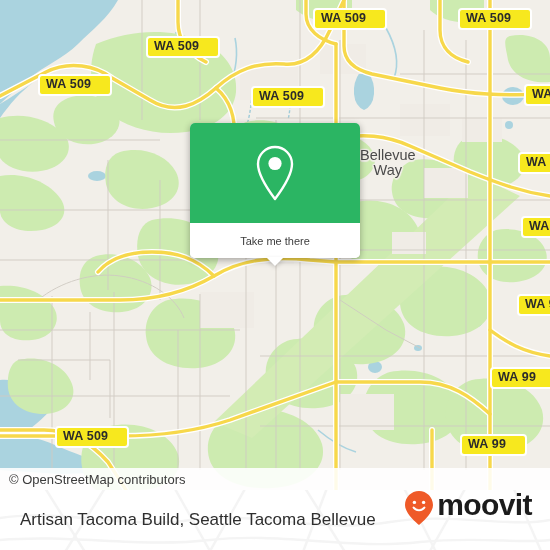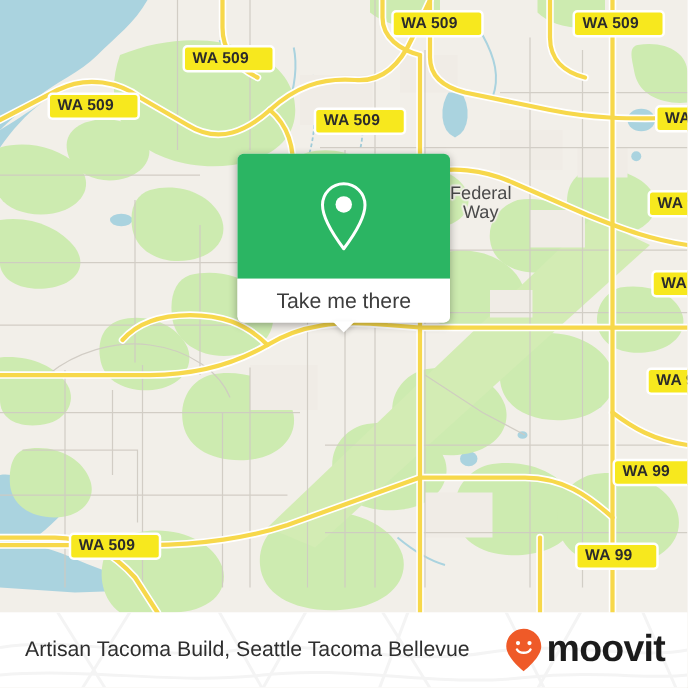--- a/index.html
+++ b/index.html
@@ -64,21 +64,21 @@
     height:100px;
     background:#2bb563;
     border-radius:5px 5px 0 0;
     display:flex;align-items:center;justify-content:center;
   }
   .card-foot{
     height:35px;
     background:#ffffff;
     border-radius:0 0 5px 5px;
     display:flex;align-items:center;justify-content:center;
-    font-size:17px;color:#3d3d3d;
+    font-size:11px;color:#3d3d3d;
     position:relative;
   }
   .card-tail{
     position:absolute;left:50%;bottom:-8px;margin-left:-9px;
     width:0;height:0;
     border-left:9px solid transparent;
     border-right:9px solid transparent;
     border-top:9px solid #ffffff;
     filter:drop-shadow(0 2px 2px rgba(0,0,0,0.16));
   }
@@ -90,21 +90,21 @@
   }
   .footer-lines{position:absolute;left:0;top:0;}
   .footer-text{
     position:absolute;left:20px;top:0;height:60px;
     display:flex;align-items:center;
     font-size:17px;color:#2e2e2e;
     white-space:nowrap;
   }
   .logo{
     position:absolute;right:18px;top:0;height:60px;
-    display:flex;align-items:center;gap:3px;
+    display:flex;gap:3px;
   }
   .logo-word{
     font-size:30px;font-weight:bold;color:#1b1b1b;
     letter-spacing:-0.6px;line-height:30px;
   }
 </style>
 </head>
 <body>
 
 <div id="root">
@@ -271,23 +271,26 @@
     <div class="shield" style="left:38px;top:74px;">WA 509</div>
     <div class="shield" style="left:251px;top:86px;">WA 509</div>
     <div class="shield" style="left:524px;top:84px;">WA 99</div>
     <div class="shield" style="left:518px;top:152px;">WA 99</div>
     <div class="shield" style="left:521px;top:216px;">WA 99</div>
     <div class="shield" style="left:517px;top:294px;">WA 99</div>
     <div class="shield" style="left:55px;top:426px;">WA 509</div>
     <div class="shield" style="left:490px;top:367px;">WA 99</div>
     <div class="shield" style="left:460px;top:434px;">WA 99</div>
 
-    <div class="citylabel" style="left:360px;top:148px;">Federal
+    <div class="citylabel" style="left:360px;top:148px;">Bellevue
 Way</div>
 
+    <div class="attrib">
+      <span>© OpenStreetMap contributors</span>
+    </div>
   </div>
 
   <div class="card">
     <div class="card-head">
       <svg width="48" height="60" viewBox="0 0 48 60">
         <path d="M24,4 C33.4,4 41,11.6 41,21 C41,33 28.5,50 24,56 C19.5,50 7,33 7,21 C7,11.6 14.6,4 24,4 Z" fill="none" stroke="#ffffff" stroke-width="2.4" stroke-linejoin="round"></path>
         <circle cx="24" cy="20.5" r="6.6" fill="#ffffff"></circle>
       </svg>
     </div>
     <div class="card-foot">

